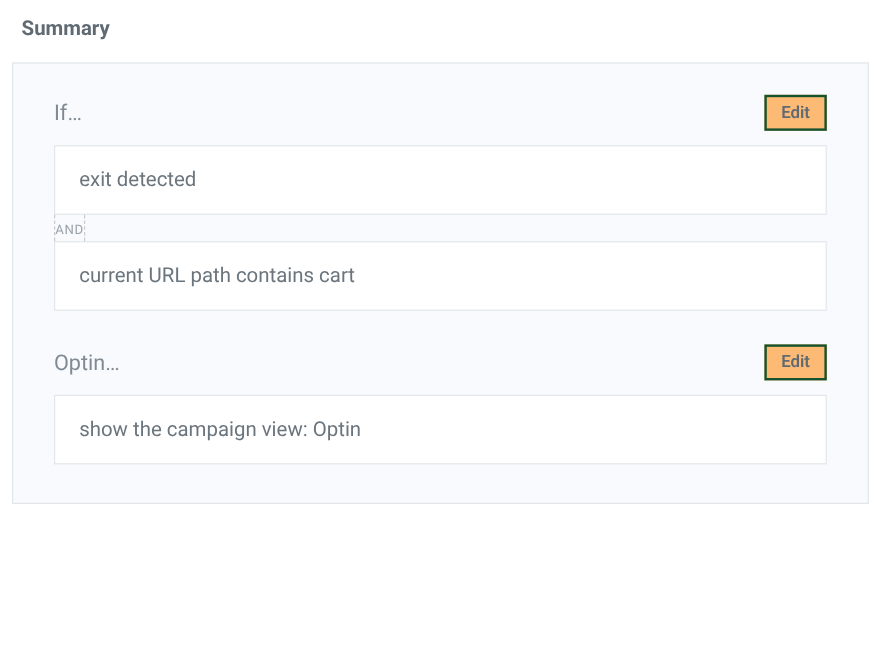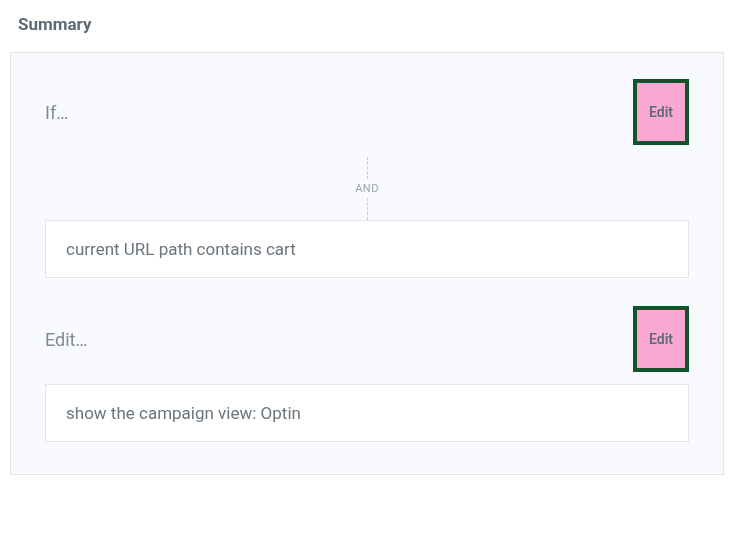--- a/index.html
+++ b/index.html
@@ -27,40 +27,39 @@
     align-items: center;
     justify-content: space-between;
     margin-bottom: 12px;
   }
   .section-label {
     font-size: 18px;
     font-weight: 400;
     color: #808a94;
   }
   .edit-btn {
-    background: #f9a8d4;
-    border: 4px solid #14532d;
+    background: #fdba74;
+    border: 2px solid #14532d;
     color: #606a73;
     font-size: 14px;
     font-weight: 600;
-    padding: 21px 12px;
+    padding: 5px 12px;
     cursor: pointer;
     font-family: inherit;
   }
   .rule-box {
     background: #ffffff;
     border: 1px solid #e2e6ea;
     padding: 18px 20px;
     font-size: 17px;
     color: #6b757e;
   }
   .connector {
     display: flex;
-    flex-direction: column;
-    align-items: center;
+    align-items: flex-end;
     margin: 0;
   }
   .dash {
     width: 0;
     height: 22px;
     border-left: 1px dashed #c5ccd3;
   }
   .connector-label {
     font-size: 11px;
     color: #9aa3ab;
@@ -75,31 +74,32 @@
 <h1 class="page-title">Summary</h1>
 
 <div class="summary-panel">
 
   <div>
     <div class="section-header">
       <div class="section-label">If…</div>
       <button class="edit-btn">Edit</button>
     </div>
 
+    <div class="rule-box">exit detected</div>
 
     <div class="connector">
       <div class="dash"></div>
       <div class="connector-label">AND</div>
       <div class="dash"></div>
     </div>
 
     <div class="rule-box">current URL path contains cart</div>
   </div>
 
   <div class="then-section">
     <div class="section-header">
-      <div class="section-label">Edit…</div>
+      <div class="section-label">Optin…</div>
       <button class="edit-btn">Edit</button>
     </div>
     <div class="rule-box">show the campaign view: Optin</div>
   </div>
 
 </div>
 
 </body></html>

